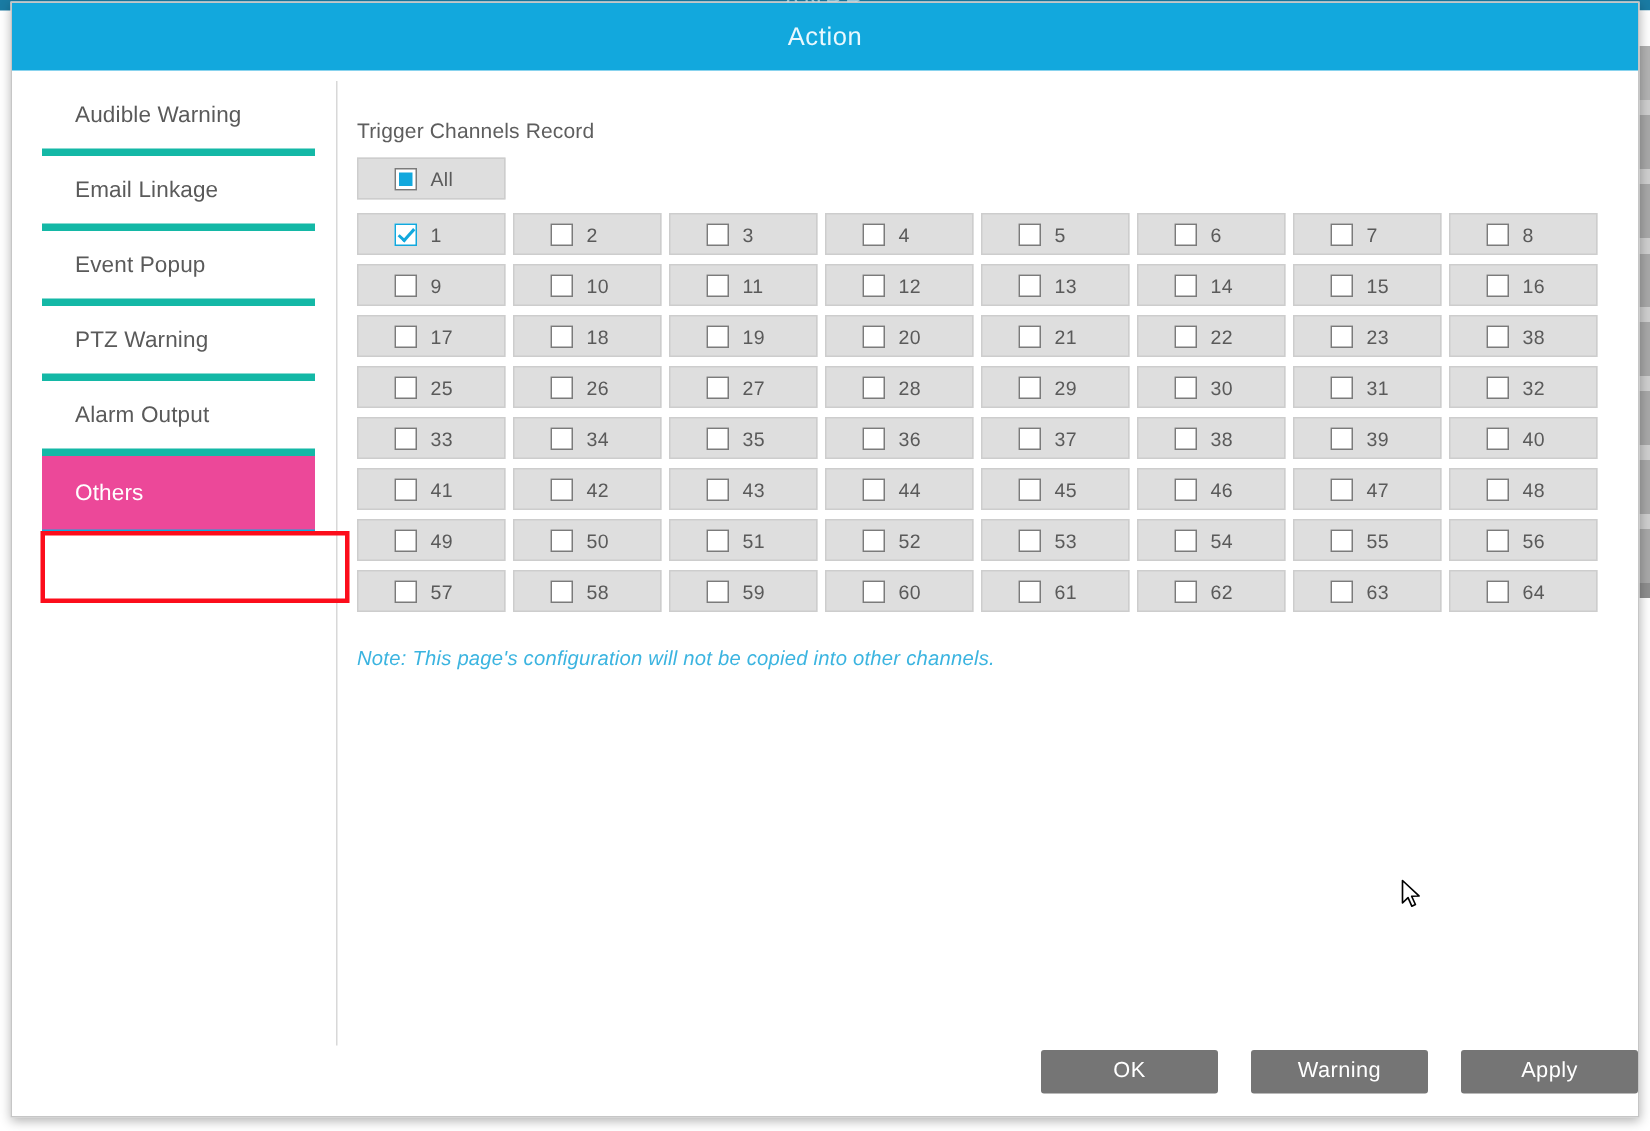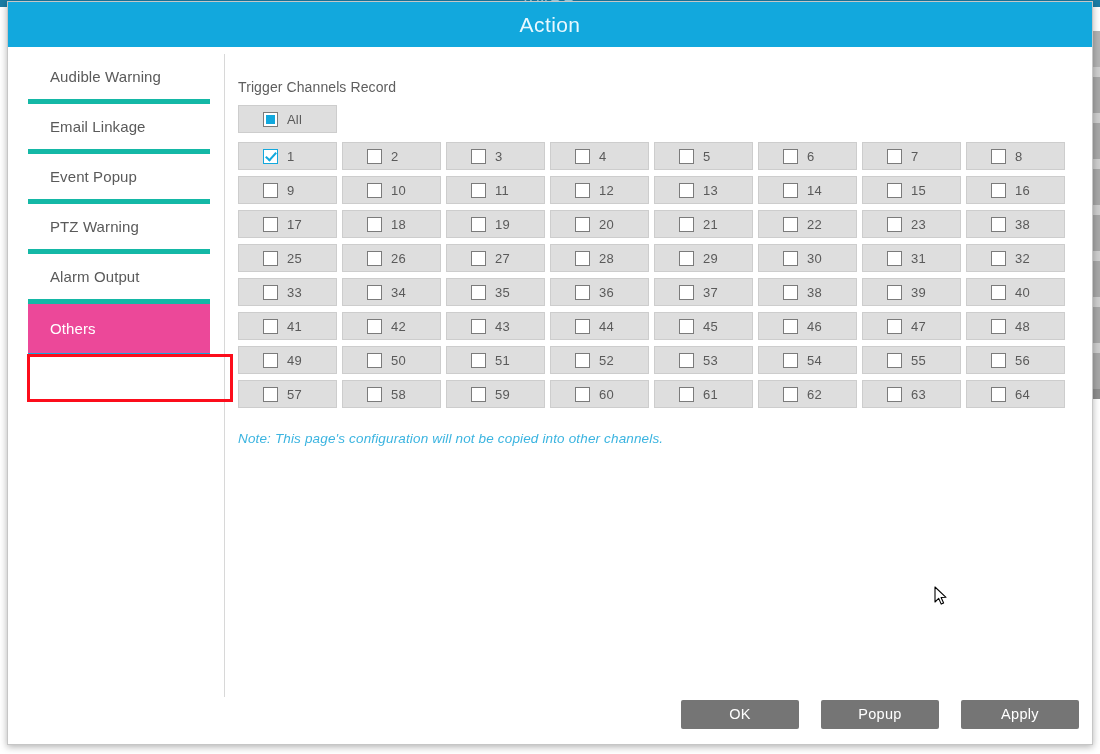--- a/index.html
+++ b/index.html
@@ -84,21 +84,21 @@
     height: 45px;
     flex: 0 0 45px;
     background: #12a8dd;
     display: flex;
     align-items: center;
     justify-content: center;
     position: relative;
   }
   #title-text {
     color: #e9f8fe;
-    font-size: 21px;
+    font-size: 17px;
     font-weight: normal;
     letter-spacing: 0.4px;
   }
 
   #dialog-body {
     flex: 1 1 auto;
     display: flex;
     position: relative;
     min-height: 0;
   }
@@ -240,21 +240,20 @@
     font-style: italic;
   }
 
   
   #footer {
     flex: 0 0 60px;
     height: 60px;
     display: flex;
     align-items: center;
     justify-content: flex-end;
-    padding-right: 13px;
     box-sizing: border-box;
   }
   .dlg-btn {
     width: 118px;
     height: 29px;
     background: #757575;
     color: #ffffff;
     border: none;
     border-radius: 2px;
     font-family: "Liberation Sans", sans-serif;
@@ -583,21 +582,21 @@
             <span class="cb-label">64</span>
           </div>
         </div>
 
       <div id="note">Note: This page's configuration will not be copied into other channels.</div>
     </div>
   </div>
 
   <div id="footer">
       <button class="dlg-btn">OK</button>
-      <button class="dlg-btn">Popup</button>
+      <button class="dlg-btn">Warning</button>
       <button class="dlg-btn">Apply</button>
     </div>
 
 </div>
 
 <div id="cursor" style="left: 934px; top: 586px;">
   <svg width="16" height="22" viewBox="0 0 16 22" xmlns="http://www.w3.org/2000/svg">
     <path d="M1 1 L1 16 L4.7 12.4 L7.2 18.1 L9.6 17.0 L7.1 11.5 L12 11.3 Z" fill="#ffffff" stroke="#000000" stroke-width="1.1" stroke-linejoin="round"></path>
   </svg>
 </div>

